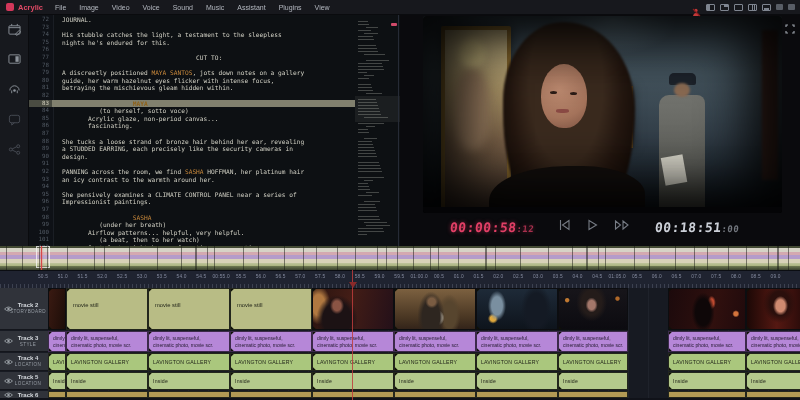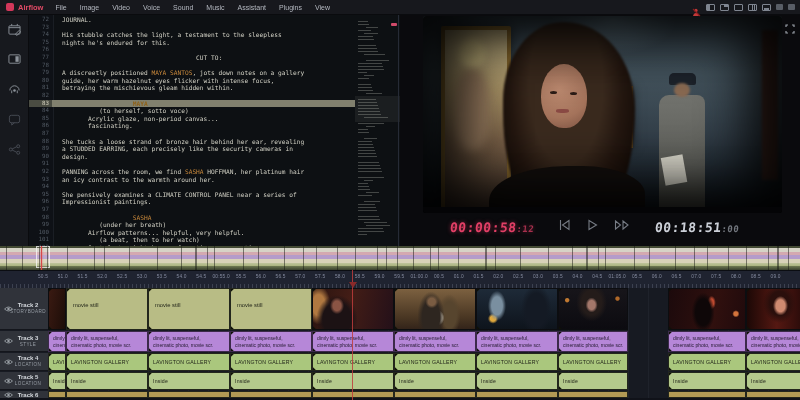--- a/index.html
+++ b/index.html
@@ -107,21 +107,21 @@
   .botbar{position:absolute;left:0;top:398px;width:800px;height:2px;background:#101219;}
 </style>
 </head>
 <body>
 
 <div class="app">
 
   <div class="menubar">
     <div class="logo">
       <span class="logo-sq"></span>
-      <span class="logo-txt">Airflow</span>
+      <span class="logo-txt">Acrylic</span>
     </div>
     <nav class="menu-items" id="menu-items">
         <span class="menu-item">File</span>
         <span class="menu-item">Image</span>
         <span class="menu-item">Video</span>
         <span class="menu-item">Voice</span>
         <span class="menu-item">Sound</span>
         <span class="menu-item">Music</span>
         <span class="menu-item">Assistant</span>
         <span class="menu-item">Plugins</span>

